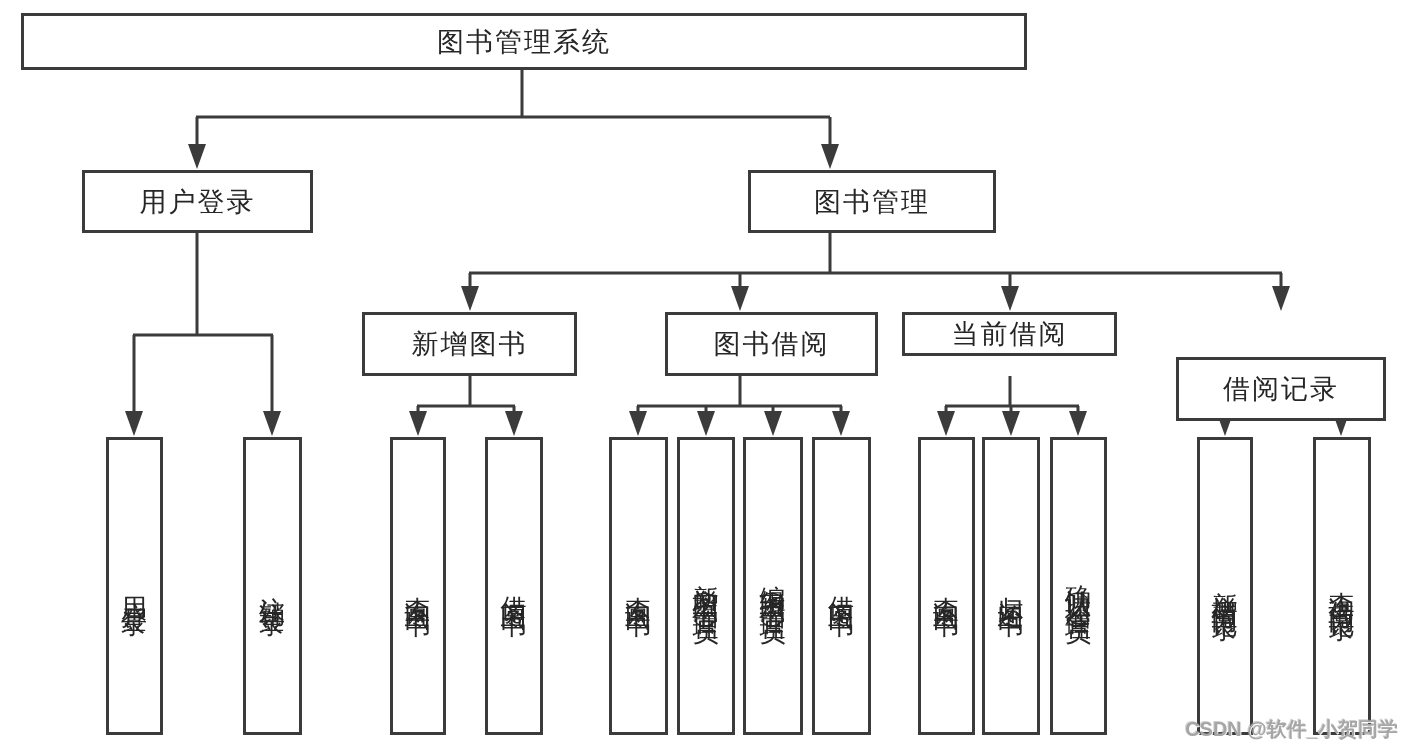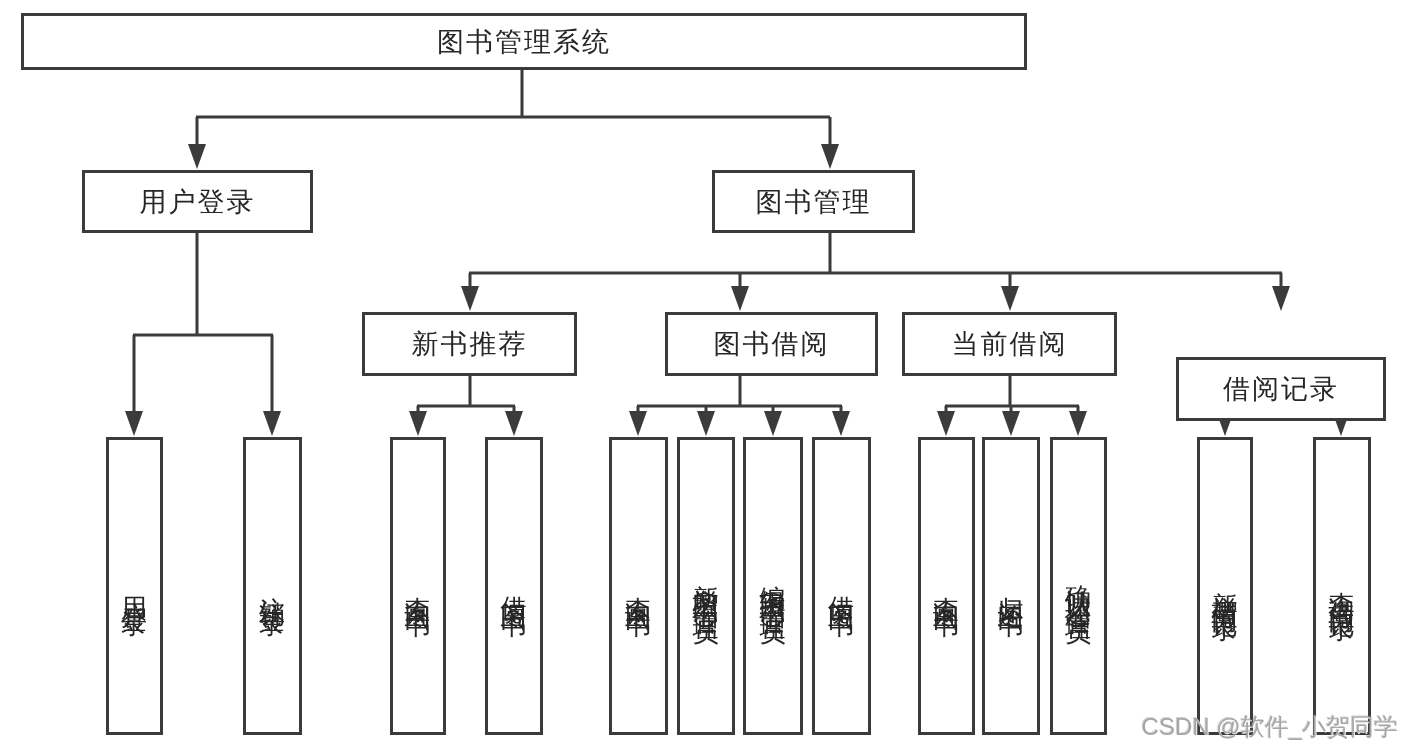--- a/index.html
+++ b/index.html
@@ -41,25 +41,26 @@
     writing-mode: vertical-rl;
     text-orientation: mixed;
     font-size: 26px;
     letter-spacing: 5px;
     line-height: 1;
   }
   .watermark {
     position: absolute;
     right: 7px;
     bottom: 4px;
-    font-size: 24px;
+    font-size: 20px;
     color: #a6a6a6;
     text-shadow: 1px 1px 0 rgba(255,255,255,0.9), -1px -1px 0 rgba(120,120,120,0.35);
     white-space: nowrap;
     z-index: 2;
+    font-weight: bold;
   }
 </style>
 </head>
 <body>
 
 <div class="canvas">
 
   <svg class="connectors" width="1405" height="747" viewBox="0 0 1405 747">
     <g stroke="#3b3b3b" stroke-width="3" fill="none">
 
@@ -96,25 +97,25 @@
       <polygon points="1002,411 1020,411 1011,436"></polygon>
       <polygon points="1069,411 1087,411 1078,436"></polygon>
       <polygon points="1216,411 1234,411 1225,436"></polygon>
       <polygon points="1332,411 1350,411 1341,436"></polygon>
     </g>
   </svg>
 
   <div class="box h" style="left:21px; top:13px; width:1006px; height:57px;">图书管理系统</div>
 
   <div class="box h" style="left:82px; top:170px; width:231px; height:63px;">用户登录</div>
-  <div class="box h" style="left:712px; top:170px; width:203px; height:63px;">图书管理</div>
+  <div class="box h" style="left:748px; top:170px; width:248px; height:63px;">图书管理</div>
 
-  <div class="box h" style="left:362px; top:312px; width:215px; height:64px;">新书推荐</div>
+  <div class="box h" style="left:362px; top:312px; width:215px; height:64px;">新增图书</div>
   <div class="box h" style="left:633px; top:312px; width:213px; height:64px;margin-left:32px;">图书借阅</div>
-  <div class="box h" style="left:902px; top:312px; width:215px; height:64px;">当前借阅</div>
+  <div class="box h" style="left:902px; top:312px; width:215px; height:44px;">当前借阅</div>
   <div class="box h" style="left:1176px; top:312px; width:210px; height:64px;margin-top:45px;">借阅记录</div>
 
   <div class="box v" style="left:106px; top:437px; width:57px; height:298px;">用户登录</div>
   <div class="box v" style="left:243px; top:437px; width:59px; height:298px;">注销登录</div>
 
   <div class="box v" style="left:390px; top:437px; width:56px; height:298px;">查询图书</div>
   <div class="box v" style="left:485px; top:437px; width:58px; height:298px;">借阅图书</div>
 
   <div class="box v" style="left:609px; top:437px; width:59px; height:298px;">查询图书</div>
   <div class="box v" style="left:677px; top:437px; width:58px; height:298px;">新增图书（管理员）</div>

